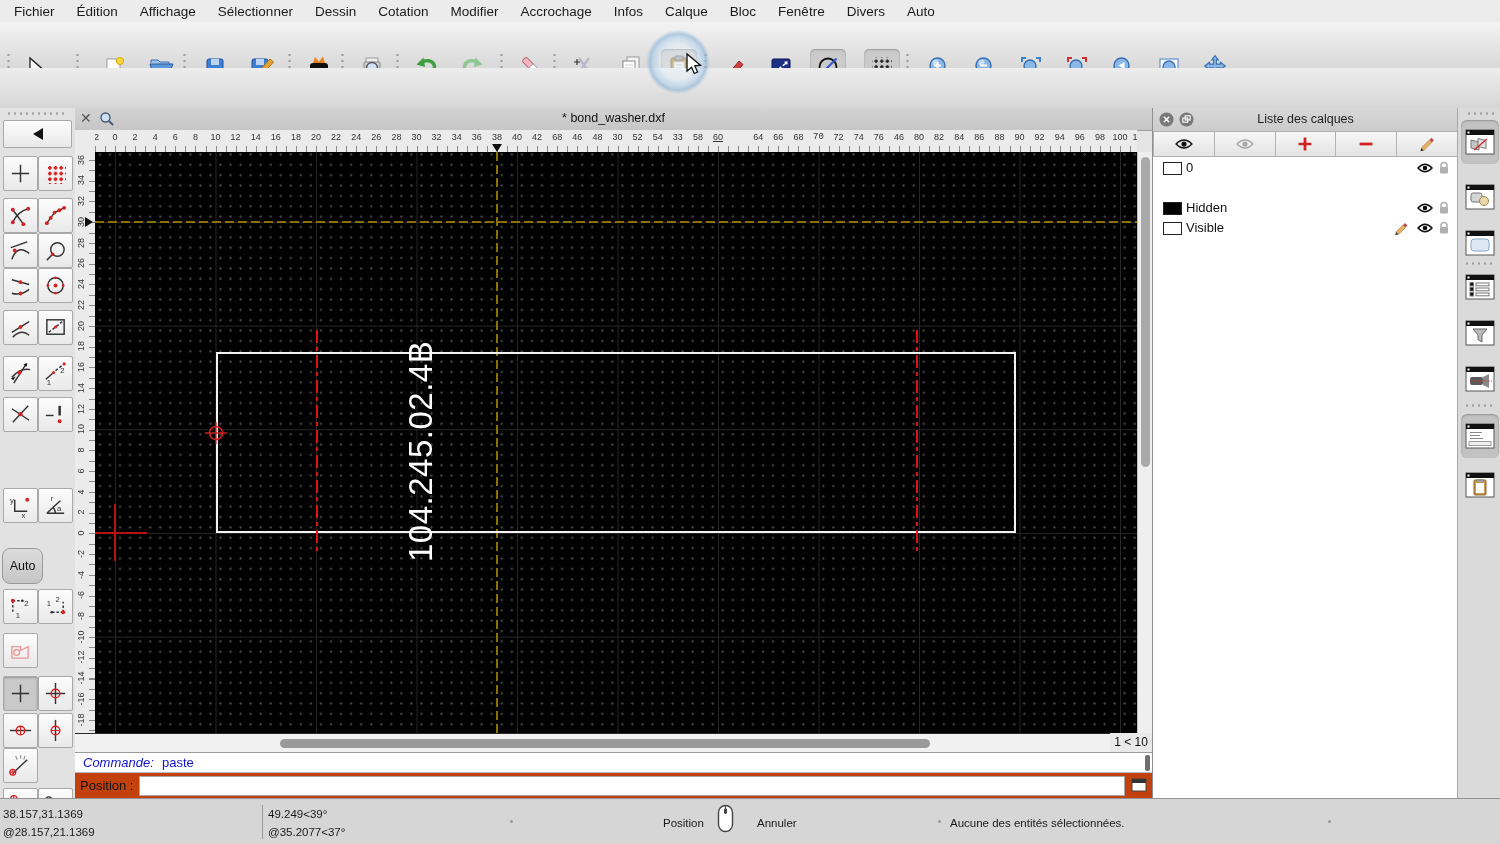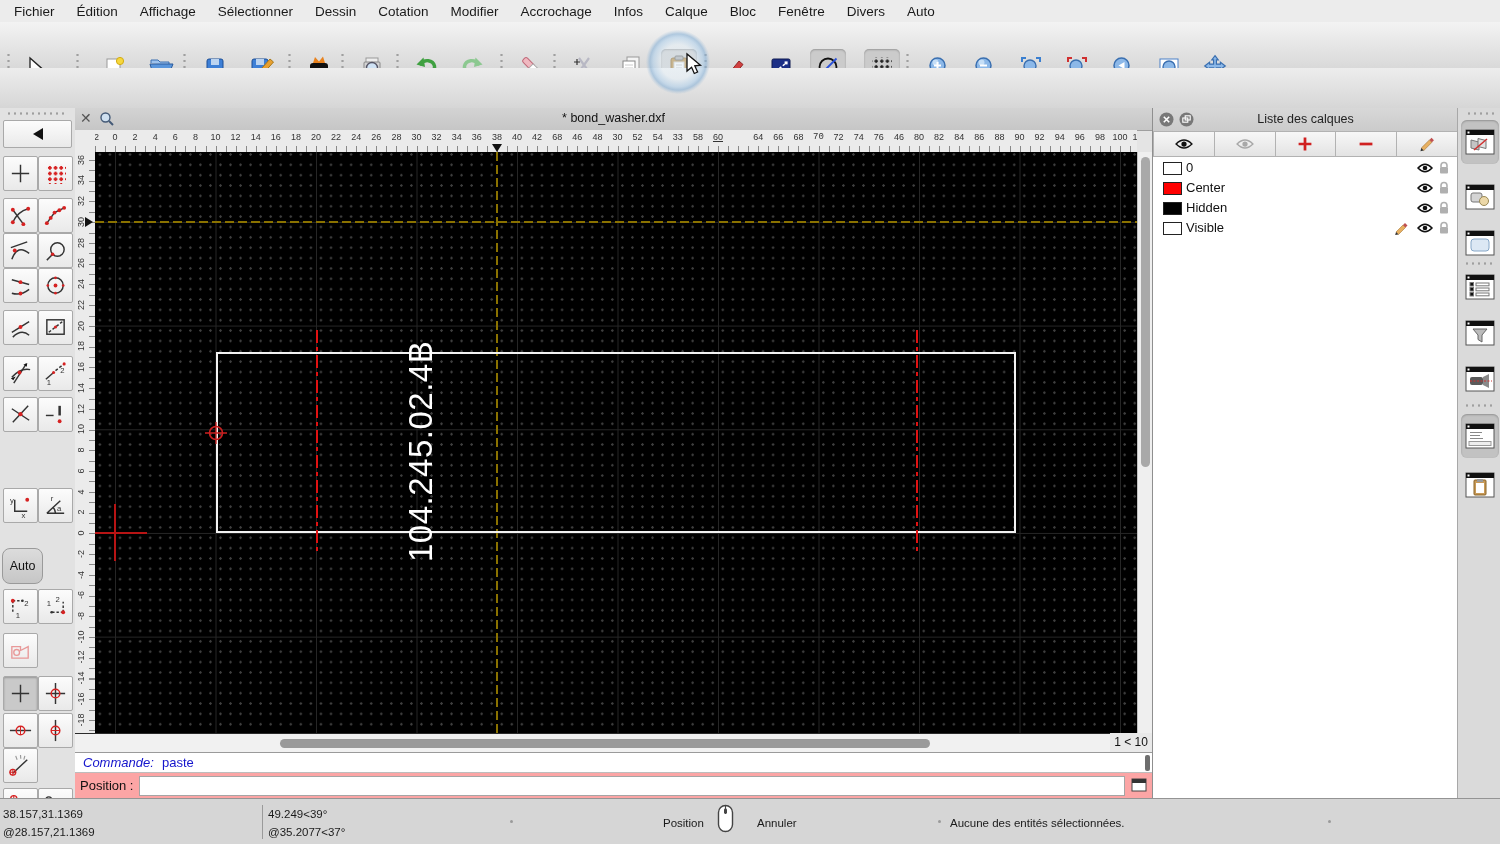--- a/index.html
+++ b/index.html
@@ -71,21 +71,21 @@
          background:repeating-linear-gradient(to bottom,#e01212 0 13px,transparent 13px 17px,#e01212 17px 21px,transparent 21px 25px);}
   #drawRect{position:absolute;left:121px;top:200px;width:796px;height:177px;border:2px solid #f2f2f2;}
   #drawText{position:absolute;left:307px;top:410px;transform:rotate(-90deg);transform-origin:0 0;
             color:#fff;font-size:33px;white-space:nowrap;letter-spacing:0.5px;}
   #vscroll{position:absolute;left:1137px;top:152px;width:15px;height:581px;background:#efefef;border-left:1px solid #c2c2c2;}
   #hscrollrow{position:absolute;left:75px;top:733px;width:1035px;height:19px;background:#f1f1f1;border-top:1px solid #2a2a2a;}
   #zoomind{position:absolute;left:1110px;top:733px;width:42px;height:19px;background:#e9e9e9;font-size:12px;color:#111;
            line-height:19px;text-align:center;}
   #cmdrow{position:absolute;left:75px;top:752px;width:1077px;height:20px;background:#fff;border-top:1px solid #9a9a9a;
           font-size:13px;color:#1414cc;line-height:20px;}
-  #posrow{position:absolute;left:75px;top:772px;width:1077px;height:26px;background:#fca5a5;border-top:1px solid #bdbdbd;}
+  #posrow{position:absolute;left:75px;top:772px;width:1077px;height:26px;background:#c2410c;border-top:1px solid #bdbdbd;}
   #posinput{position:absolute;left:64px;top:3px;width:980px;height:16px;border:1px solid #a5a5a5;background:#fff;
             font-size:12px;font-family:"Liberation Sans",sans-serif;outline:none;}
   
   #panel{position:absolute;left:1152px;top:108px;width:305px;height:690px;background:#fff;border-left:1px solid #8f8f8f;}
   #panelhead{position:absolute;left:0;top:0;width:305px;height:23px;background:linear-gradient(#d8d8d8,#cbcbcb);
              border-bottom:1px solid #a5a5a5;}
   #paneltitle{position:absolute;left:0;right:0;top:4px;text-align:center;font-size:12.5px;color:#222;}
   #paneltools{position:absolute;left:0;top:23px;width:305px;height:26px;display:flex;}
   .pbt{flex:1;border:1px solid #b2b2b2;border-left:none;background:linear-gradient(#f7f7f7,#e3e3e3);
        display:flex;align-items:center;justify-content:center;}
@@ -761,32 +761,20 @@
       <span class="lname">0</span>
       <span class="leye"><svg width="16" height="12" viewBox="0 0 16 12">
             <path d="M1 6 Q8 -1.5 15 6 Q8 13.5 1 6 Z" fill="none" stroke="#111" stroke-width="1.5"></path>
             <circle cx="8" cy="6" r="2.3" fill="#111"></circle>
           </svg></span>
       <span class="llock"><svg width="12" height="14" viewBox="0 0 12 14">
             <path d="M3 6 V4.5 a3 3 0 0 1 6 0 V6" fill="none" stroke="#b0b0b0" stroke-width="1.6"></path>
             <rect x="2" y="6" width="8" height="6.5" rx="1" fill="#b0b0b0"></rect>
           </svg></span>
     </div>
-    <div class="lrow" style="top:70px">
-      <span class="sw sw-red"></span>
-      <span class="lname">Center</span>
-      <span class="leye"><svg width="16" height="12" viewBox="0 0 16 12">
-            <path d="M1 6 Q8 -1.5 15 6 Q8 13.5 1 6 Z" fill="none" stroke="#111" stroke-width="1.5"></path>
-            <circle cx="8" cy="6" r="2.3" fill="#111"></circle>
-          </svg></span>
-      <span class="llock"><svg width="12" height="14" viewBox="0 0 12 14">
-            <path d="M3 6 V4.5 a3 3 0 0 1 6 0 V6" fill="none" stroke="#b0b0b0" stroke-width="1.6"></path>
-            <rect x="2" y="6" width="8" height="6.5" rx="1" fill="#b0b0b0"></rect>
-          </svg></span>
-    </div>
     <div class="lrow" style="top:90px">
       <span class="sw sw-black"></span>
       <span class="lname">Hidden</span>
       <span class="leye"><svg width="16" height="12" viewBox="0 0 16 12">
             <path d="M1 6 Q8 -1.5 15 6 Q8 13.5 1 6 Z" fill="none" stroke="#111" stroke-width="1.5"></path>
             <circle cx="8" cy="6" r="2.3" fill="#111"></circle>
           </svg></span>
       <span class="llock"><svg width="12" height="14" viewBox="0 0 12 14">
             <path d="M3 6 V4.5 a3 3 0 0 1 6 0 V6" fill="none" stroke="#b0b0b0" stroke-width="1.6"></path>
             <rect x="2" y="6" width="8" height="6.5" rx="1" fill="#b0b0b0"></rect>

